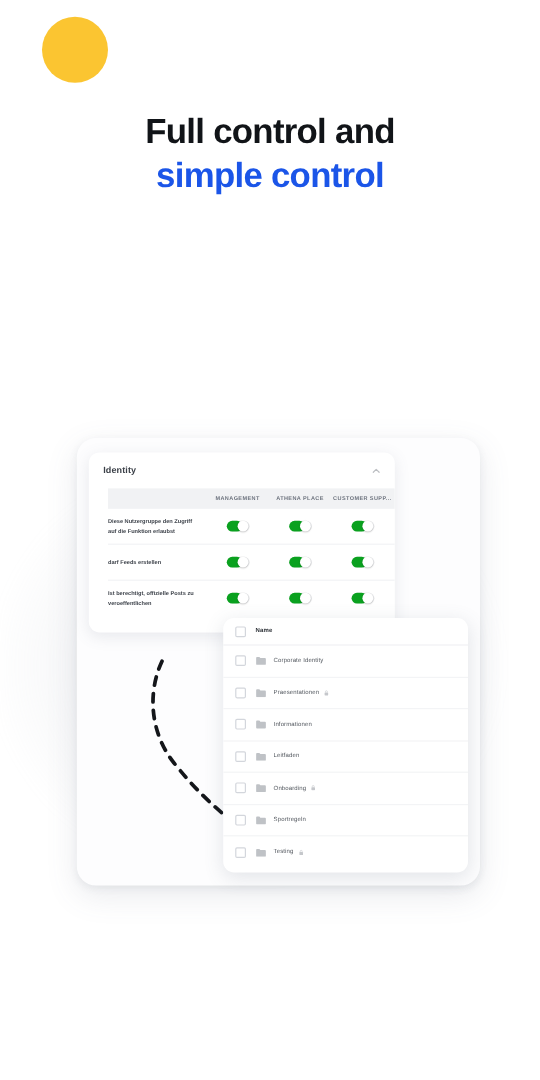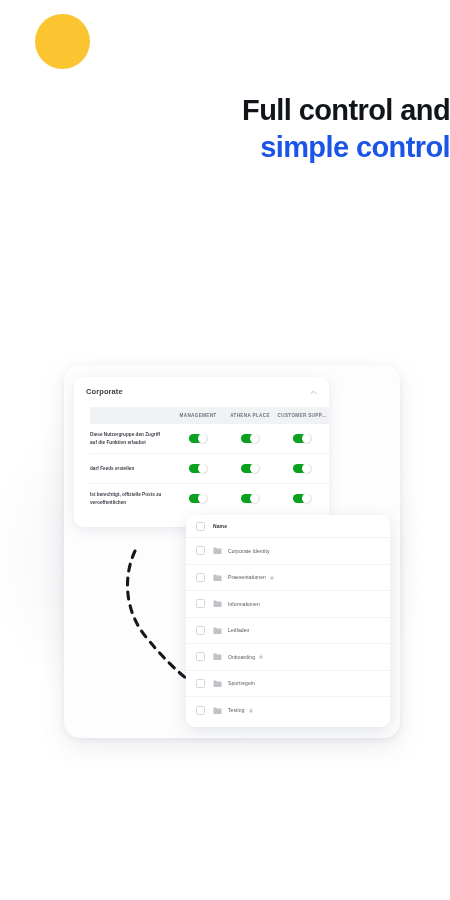--- a/index.html
+++ b/index.html
@@ -25,21 +25,21 @@
     border-radius: 50%;
     background: #fbc531;
   }
 
   
   .headline {
     position: absolute;
     left: 0;
     top: 92px;
     width: 450px;
-    text-align: right;
+    text-align: center;
     line-height: 1.28;
   }
   .headline-line {
     display: block;
     font-size: 29px;
     font-weight: 700;
     letter-spacing: -0.6px;
   }
   .headline-line.dark  { color: #111418; }
   .headline-line.accent { color: #1b55e8; }
@@ -273,21 +273,21 @@
   <div class="stage-wash"></div>
 
   <div class="device-card">
 
     <svg class="connector" viewBox="0 0 336 373" width="336" height="373">
       <path d="M 71 186 C 58 214, 62 248, 82 272 C 98 292, 112 305, 124 315" fill="none" stroke="#14161a" stroke-width="3.1" stroke-linecap="round" stroke-dasharray="7 7"></path>
     </svg>
 
     <div class="dash-panel">
       <div class="dash-head">
-        <div class="dash-title">Corporate</div>
+        <div class="dash-title">Identity</div>
         <div class="dash-collapse">
           <svg viewBox="0 0 10 10" width="7" height="7">
             <path d="M1.5 6.5 L5 3 L8.5 6.5" fill="none" stroke="#6b7079" stroke-width="1.4" stroke-linecap="round" stroke-linejoin="round"></path>
           </svg>
         </div>
       </div>
 
       <div class="dash-table">
         <div class="dash-thead">
           <div class="dash-th c0"></div>

